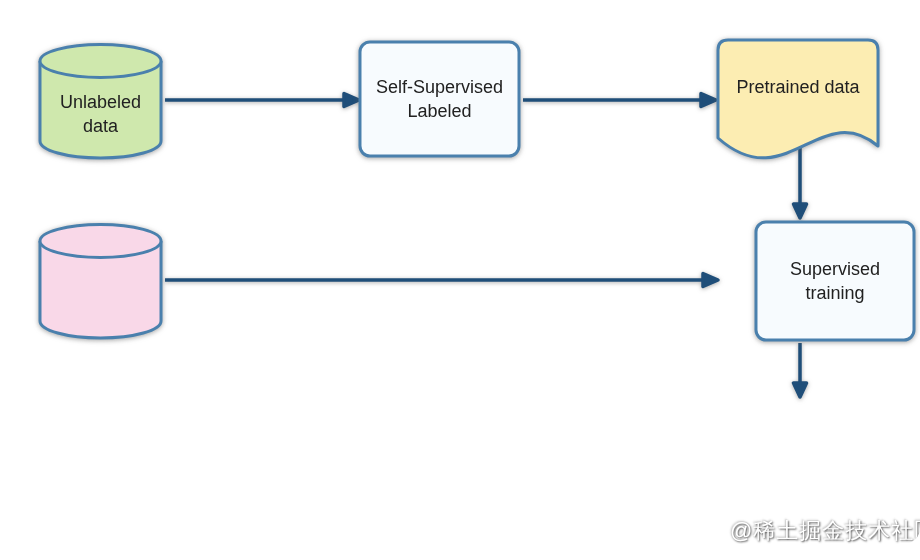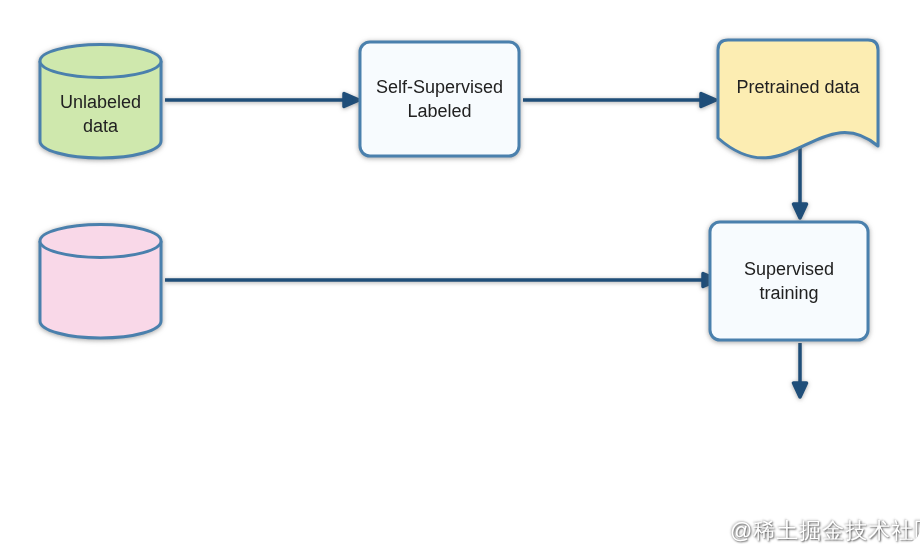--- a/index.html
+++ b/index.html
@@ -72,21 +72,21 @@
     </svg>
   </div>
 
   <div class="node" style="left:358px;top:40px;width:163px;height:118px">
     <svg width="163" height="118" viewBox="0 0 163 118">
       <rect x="2" y="2" width="159" height="114" rx="10" ry="10" stroke-width="3" fill="#f7fbfe" stroke="#4a80ad"></rect>
     </svg>
     <div class="label box-label">Self-Supervised Labeled</div>
   </div>
 
-  <div class="node" style="left:708px;top:220px;width:162px;height:122px">
+  <div class="node" style="left:754px;top:220px;width:162px;height:122px">
     <svg width="162" height="122" viewBox="0 0 162 122">
       <rect x="2" y="2" width="158" height="118" rx="10" ry="10" stroke-width="3" fill="#f7fbfe" stroke="#4a80ad"></rect>
     </svg>
     <div class="label box-label">Supervised training</div>
   </div>
 
   <div class="node" style="left:716px;top:38px;width:164px;height:124px">
     <svg width="164" height="124" viewBox="0 0 164 124">
       <path d="M12,2 H152 Q162,2 162,12 V108 C105,60 70,160 2,100 V12 Q2,2 12,2 Z" stroke-width="3" stroke-linejoin="round" fill="#fcedb2" stroke="#4a80ad"></path>
     </svg>

